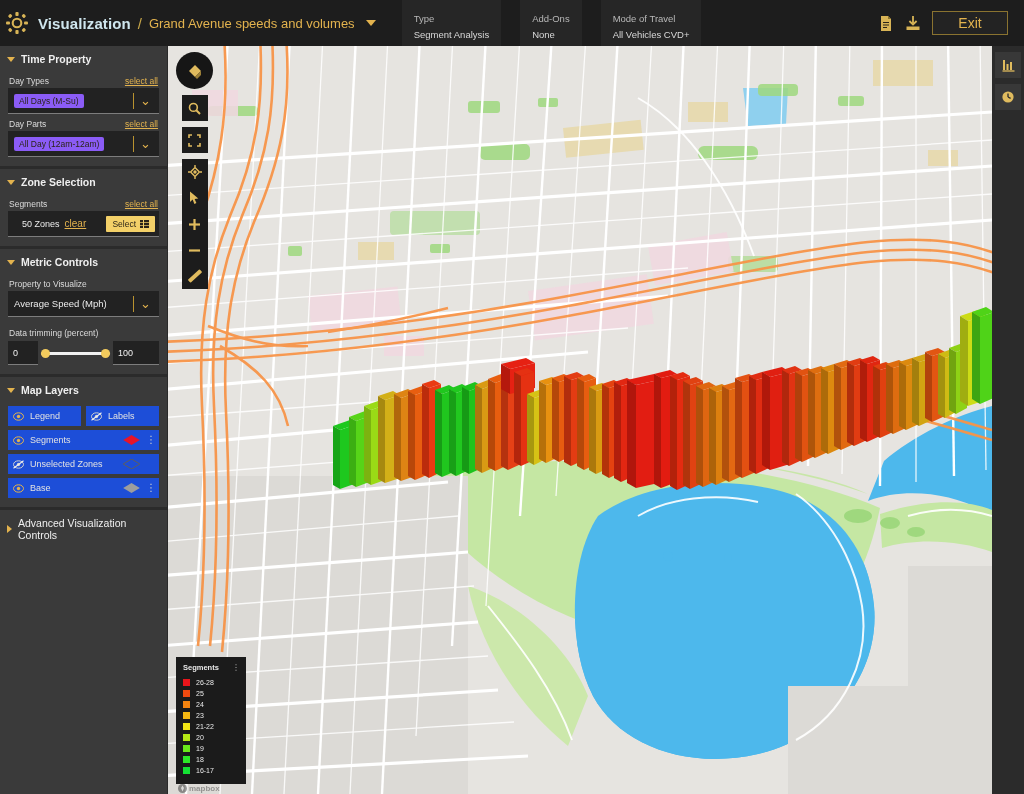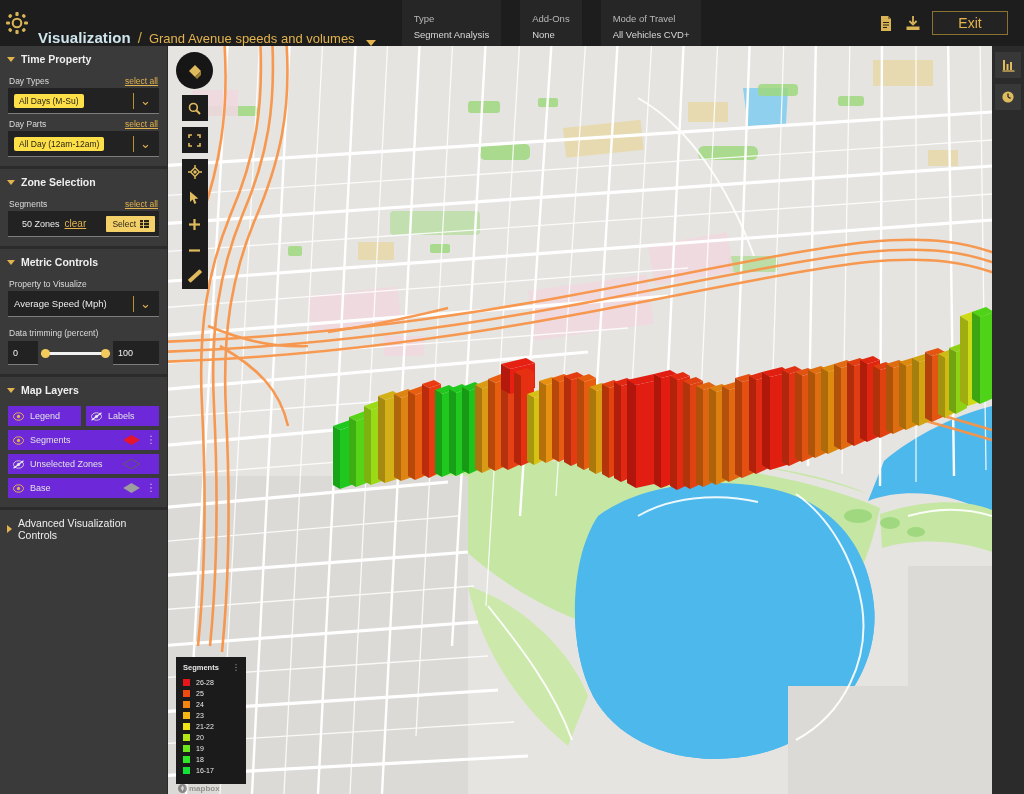--- a/index.html
+++ b/index.html
@@ -4,21 +4,21 @@
 <style>
   * { box-sizing: border-box; margin:0; padding:0; }
   html,body { width:1024px; height:794px; overflow:hidden; background:#1b1b1b;
     font-family:"Liberation Sans", sans-serif; }
 
   
   #topbar { position:absolute; left:0; top:0; width:1024px; height:46px;
     background:#1d1d1d; display:flex; align-items:stretch; }
   .brand-logo { width:34px; height:46px; display:flex; align-items:center; justify-content:center; }
   .brand-logo svg { display:block; }
-  .title-wrap { display:flex; align-items:flex-end; gap:7px; padding-left:4px; }
+  .title-wrap { display:flex; align-items:center; gap:7px; padding-left:4px; }
   .t-vis { color:#cfe6ee; font-size:15px; font-weight:bold; letter-spacing:.1px; }
   .t-slash { color:#c9a84a; font-size:15px; }
   .t-sub { color:#e3b34e; font-size:13px; }
   .caret-dn { width:0;height:0;border-left:5px solid transparent;border-right:5px solid transparent;
     border-top:6px solid #e3b34e; margin-left:4px; }
 
   .chipset { display:flex; align-items:center; gap:19px; margin-left:26px; height:46px; }
   .chip { background:#262626; height:46px; padding:6px 12px 0 12px; min-width:56px;
     display:flex; flex-direction:column; justify-content:center; gap:5px; }
   .chip-k { color:#b8b8b8; font-size:9.5px; }
@@ -38,40 +38,40 @@
     border-top:5px solid #e3b34e; }
   .tri-rt { width:0;height:0;border-top:4px solid transparent;border-bottom:4px solid transparent;
     border-left:5px solid #e3b34e; }
   .panel-title { color:#efefef; font-size:10.5px; font-weight:bold; }
   .fieldrow { display:flex; justify-content:space-between; align-items:baseline;
     padding:5px 9px 2px 9px; }
   .flabel { color:#dcdcdc; font-size:8.5px; }
   .selall { color:#e3b34e; font-size:8.5px; text-decoration:underline; cursor:pointer; }
   .select-box { margin:0 8px; height:26px; background:#222; border-bottom:1px solid #7d7d7d;
     display:flex; align-items:center; padding:0 2px 0 6px; cursor:pointer; }
-  .tag { background:#fde047; color:#2a2418; font-size:8.5px; padding:2px 5px; border-radius:2px;
+  .tag { background:#8b5cf6; color:#2a2418; font-size:8.5px; padding:2px 5px; border-radius:2px;
     white-space:nowrap; }
   .sel-div { width:1px; height:16px; background:#b9922f; margin-left:auto; }
   .chev { color:#e3b34e; font-size:13px; padding:0 6px; line-height:1; }
 
   .zonebox { margin:0 8px; height:26px; background:#222; border-bottom:1px solid #7d7d7d;
     display:flex; align-items:center; padding:0 4px 0 14px; }
   .zonetext { color:#ececec; font-size:9px; }
   .zoneclear { color:#e3b34e; font-size:10px; text-decoration:underline; margin-left:5px; cursor:pointer;}
   .selbtn { margin-left:auto; background:#f3d068; color:#2a2418; font-size:8.5px;
     padding:3px 6px; display:flex; align-items:center; gap:4px; cursor:pointer; border-radius:1px;}
 
   .trim-wrap { display:flex; align-items:center; margin:1px 8px 0 8px; gap:0; }
   .trim-num { width:30px; height:24px; background:#222; border-bottom:1px solid #7d7d7d;
     color:#f1f1f1; font-size:9px; display:flex; align-items:center; padding-left:5px; }
   .slider { flex:1; height:24px; position:relative; display:flex; align-items:center; padding:0 3px; }
   .strack { position:absolute; left:3px; right:3px; height:3px; background:#f2f2f2; border-radius:2px; }
   .sknob { width:9px;height:9px; border-radius:50%; background:#f3cb5d; position:absolute; cursor:pointer;}
 
-  .layer-row { margin:4px 8px 0 8px; height:20px; background:#6d28d9; display:flex;
+  .layer-row { margin:4px 8px 0 8px; height:20px; background:#1d4ed8; display:flex;
     align-items:center; padding:0 5px; gap:6px; cursor:pointer; }
   .layer-label { color:#e2e2e2; font-size:9px; }
   .lg-two { display:flex; gap:5px; margin:4px 8px 0 8px; }
   .lg-two .layer-row { margin:0; flex:1; }
   .diamond { width:17px; height:10px; margin-left:auto; }
   .dots { color:#cfcfcf; font-size:10px; letter-spacing:0; line-height:8px; width:8px; text-align:center;}
 
   
   #map { position:absolute; left:168px; top:46px; width:824px; height:748px;
     overflow:hidden; background:#e8e6e3; }

